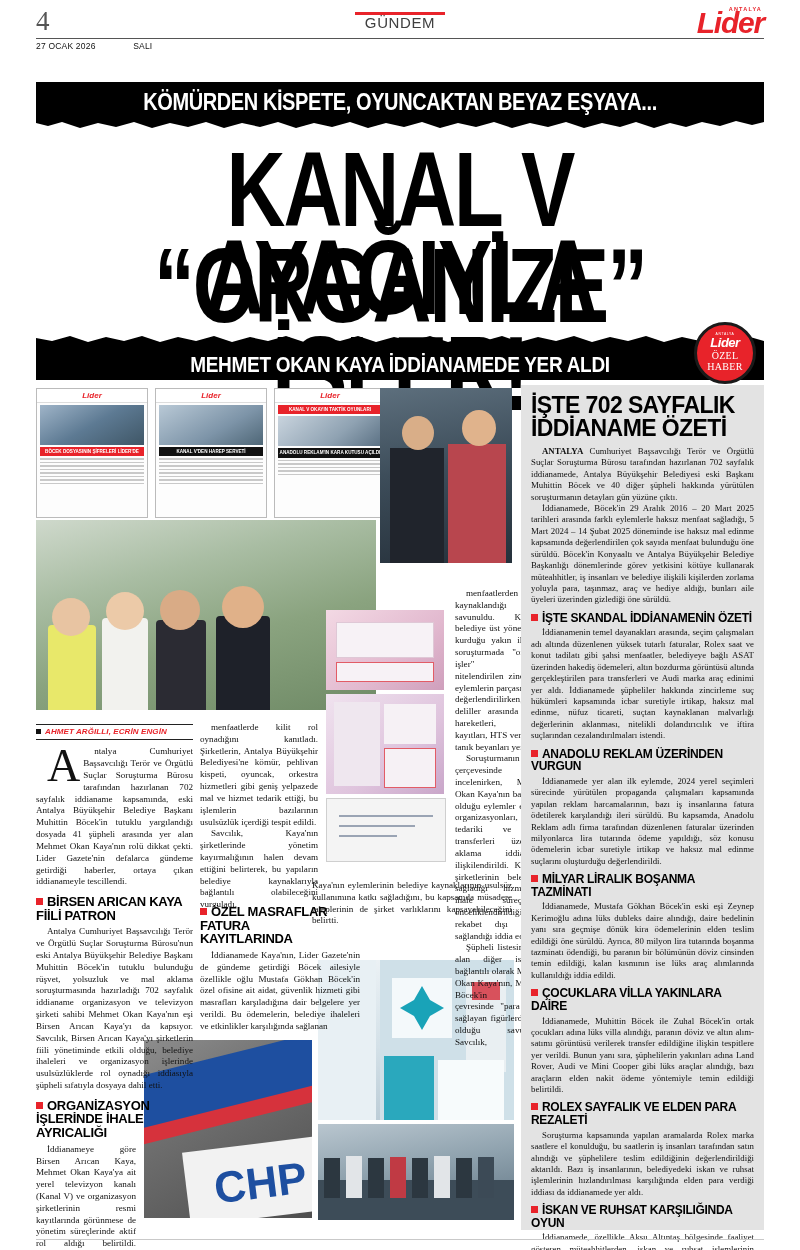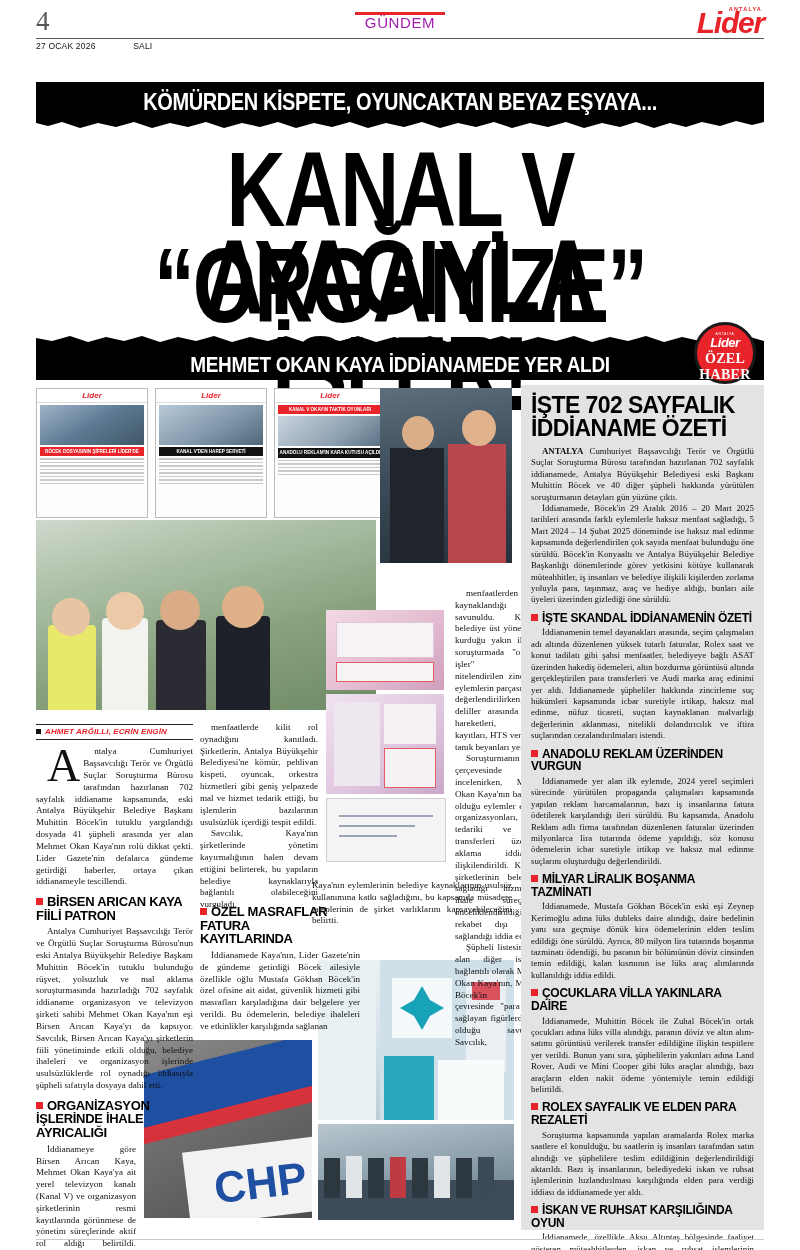--- a/index.html
+++ b/index.html
@@ -55,21 +55,21 @@
   }
   .date-line b { font-weight: 400; margin-left: 35px; }
   .section-name {
     position: absolute;
     left: 330px; top: 14px;
     width: 140px;
     text-align: center;
     font-family: "Liberation Sans", sans-serif;
     font-size: 15px;
     letter-spacing: 0.6px;
-    color: #a21caf;
+    color: #404040;
   }
   .section-bar {
     position: absolute;
     left: 355px; top: 12px;
     width: 90px; height: 3px;
     background: #e8232a;
   }
   .logo {
     position: absolute;
     right: 36px; top: 8px;
@@ -190,22 +190,22 @@
   }
   .badge-tiny {
     font-family: "Liberation Sans", sans-serif;
     font-size: 3.4px;
     color: #fff;
     letter-spacing: 0.6px;
     line-height: 1;
   }
   .badge-l2, .badge-l3 {
     font-family: "Liberation Serif", serif;
-    font-weight: 700;
-    font-size: 14px;
+    font-weight: 400;
+    font-size: 10px;
     color: #fff;
     line-height: 1.08;
     letter-spacing: 0.3px;
   }
   .badge-l2 { margin-top: 2px; }
 
   
   .col {
     position: absolute;
     font-family: "Liberation Serif", serif;

